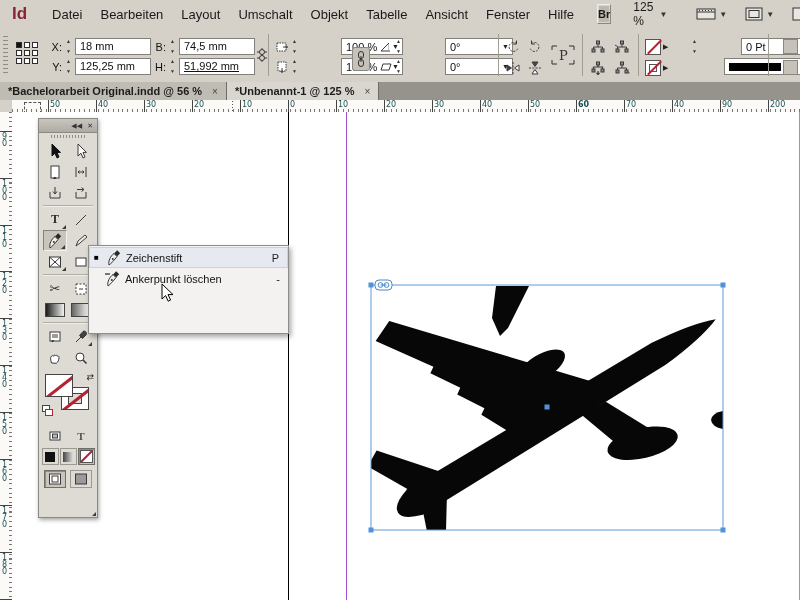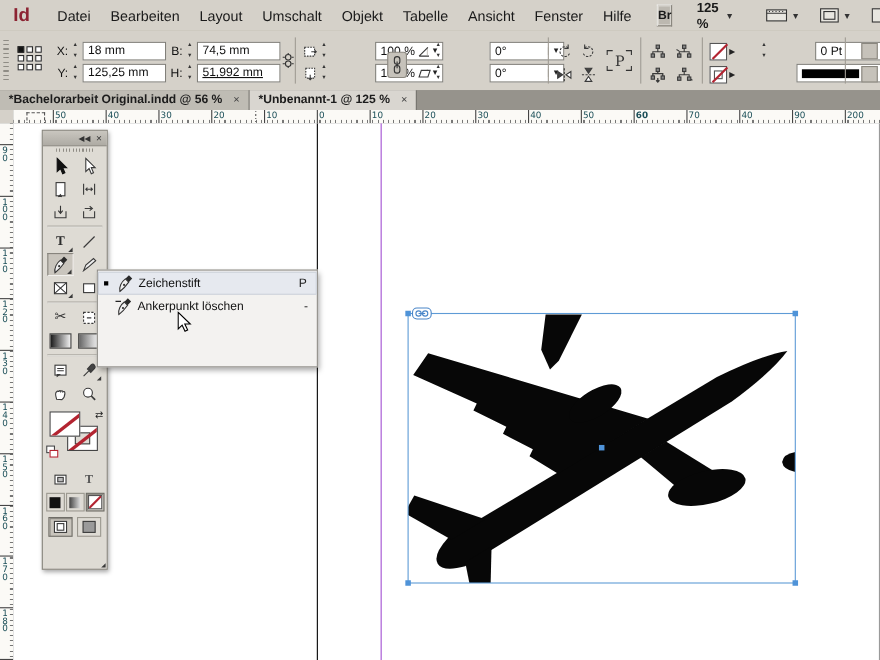--- a/index.html
+++ b/index.html
@@ -7,21 +7,21 @@
        font-family:"Liberation Sans",sans-serif;background:#fff;user-select:none;}
 
   
   #menubar{position:absolute;left:0;top:0;width:800px;height:28px;background:#d5d1c9;
            border-bottom:1px solid #a8a49c;display:flex;align-items:center;font-size:13px;color:#1a1a1a;}
   #logo{font-weight:bold;font-size:17px;color:#8c2332;margin:0 16px 0 12px;letter-spacing:0;}
   .menu-item{padding:4px 9px;white-space:nowrap;}
   #bridge-btn{margin-left:14px;width:22px;height:18px;background:#bcb8b0;border:1px solid #8a877f;
               border-top-color:#efedea;border-left-color:#efedea;font-size:11px;font-weight:bold;
               display:flex;align-items:center;justify-content:center;box-shadow:inset 0 0 0 1px #d8d5cf;}
-  #zoom-box{margin-left:22px;display:flex;align-items:center;gap:6px;font-size:12px;font-weight:bold;}
+  #zoom-box{margin-left:22px;display:flex;align-items:center;gap:6px;font-size:12px;}
   .dn-arrow{font-size:8px;color:#333;}
   .mb-sep{width:1px;height:18px;background:#a09c94;margin:0 10px;}
   .mb-iconbtn{display:flex;align-items:center;gap:3px;margin:0 9px;}
   .mb-iconbtn svg{display:block;}
 
   #cpanel{position:absolute;left:0;top:28px;width:800px;height:54px;background:#d5d1c9;
           border-bottom:1px solid #8f8c85;font-size:11px;color:#111;}
   .cp-grip{position:absolute;left:3px;top:8px;width:5px;height:38px;
            background:repeating-linear-gradient(to bottom,#8f8c85 0 1px,transparent 1px 4px);}
   #ref-proxy{position:absolute;left:16px;top:14px;width:24px;height:24px;display:grid;

